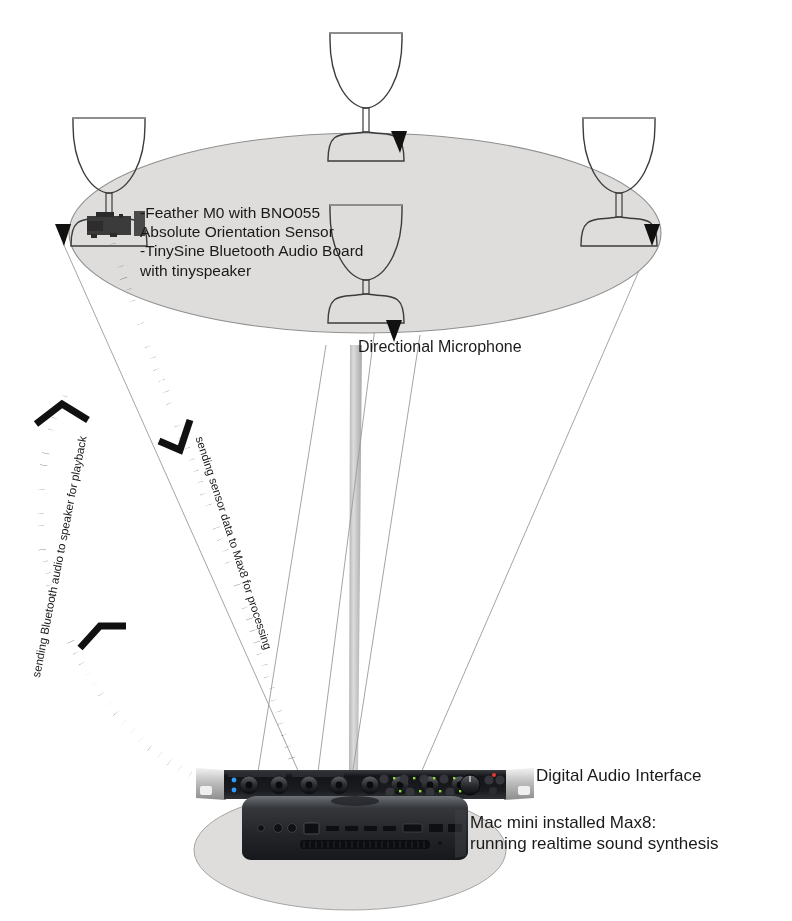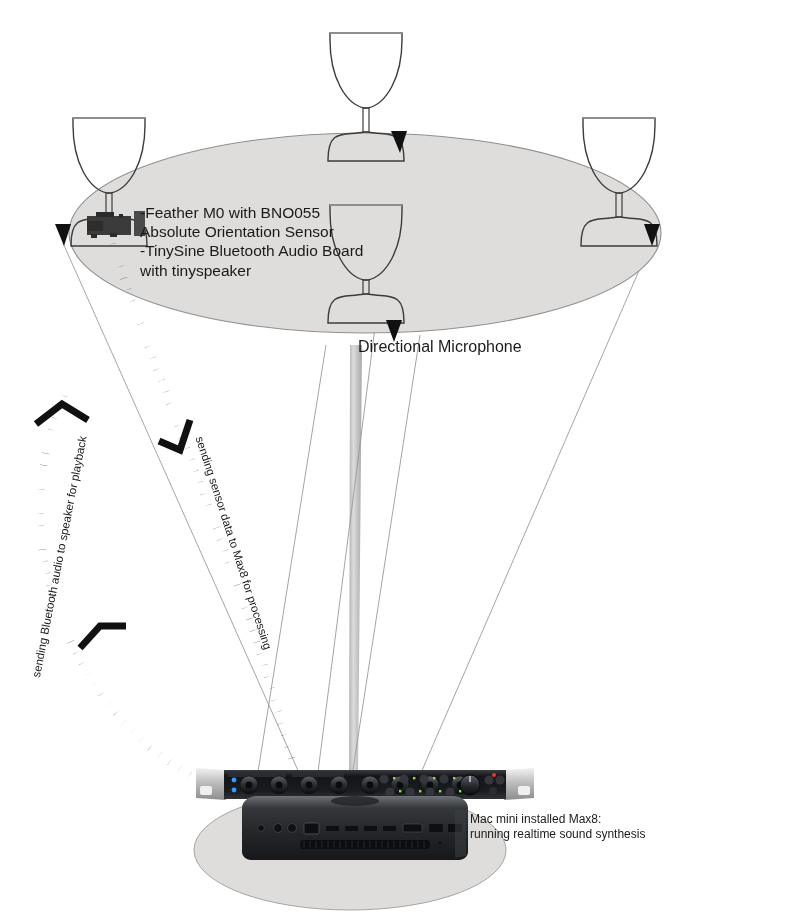--- a/index.html
+++ b/index.html
@@ -41,21 +41,21 @@
     font-size: 16px;
   }
   .annot-dai {
     left: 536px;
     top: 765px;
     font-size: 17px;
   }
   .annot-mac {
     left: 470px;
     top: 812px;
-    font-size: 12px;
+    font-size: 17px;
   }
   .rot-label {
     position: absolute;
     font-size: 11.5px;
     color: #1a1a1a;
     white-space: nowrap;
     transform-origin: 0 0;
   }
   .rot-sensor {
     left: 205px;
@@ -328,20 +328,21 @@
 
   </svg>
 
   <div class="txt annot-sensor">-Feather M0 with BNO055
 Absolute Orientation Sensor
 -TinySine Bluetooth Audio Board
 with tinyspeaker</div>
 
   <div class="txt annot-mic">Directional Microphone</div>
 
+  <div class="txt annot-dai">Digital Audio Interface</div>
 
   <div class="txt annot-mac">Mac mini installed Max8:
 running realtime sound synthesis</div>
 
   <div class="rot-label rot-sensor">sending sensor data to Max8 for processing</div>
 
   <div class="rot-label rot-bt">sending Bluetooth audio to speaker for playback</div>
 
 </div>
 

